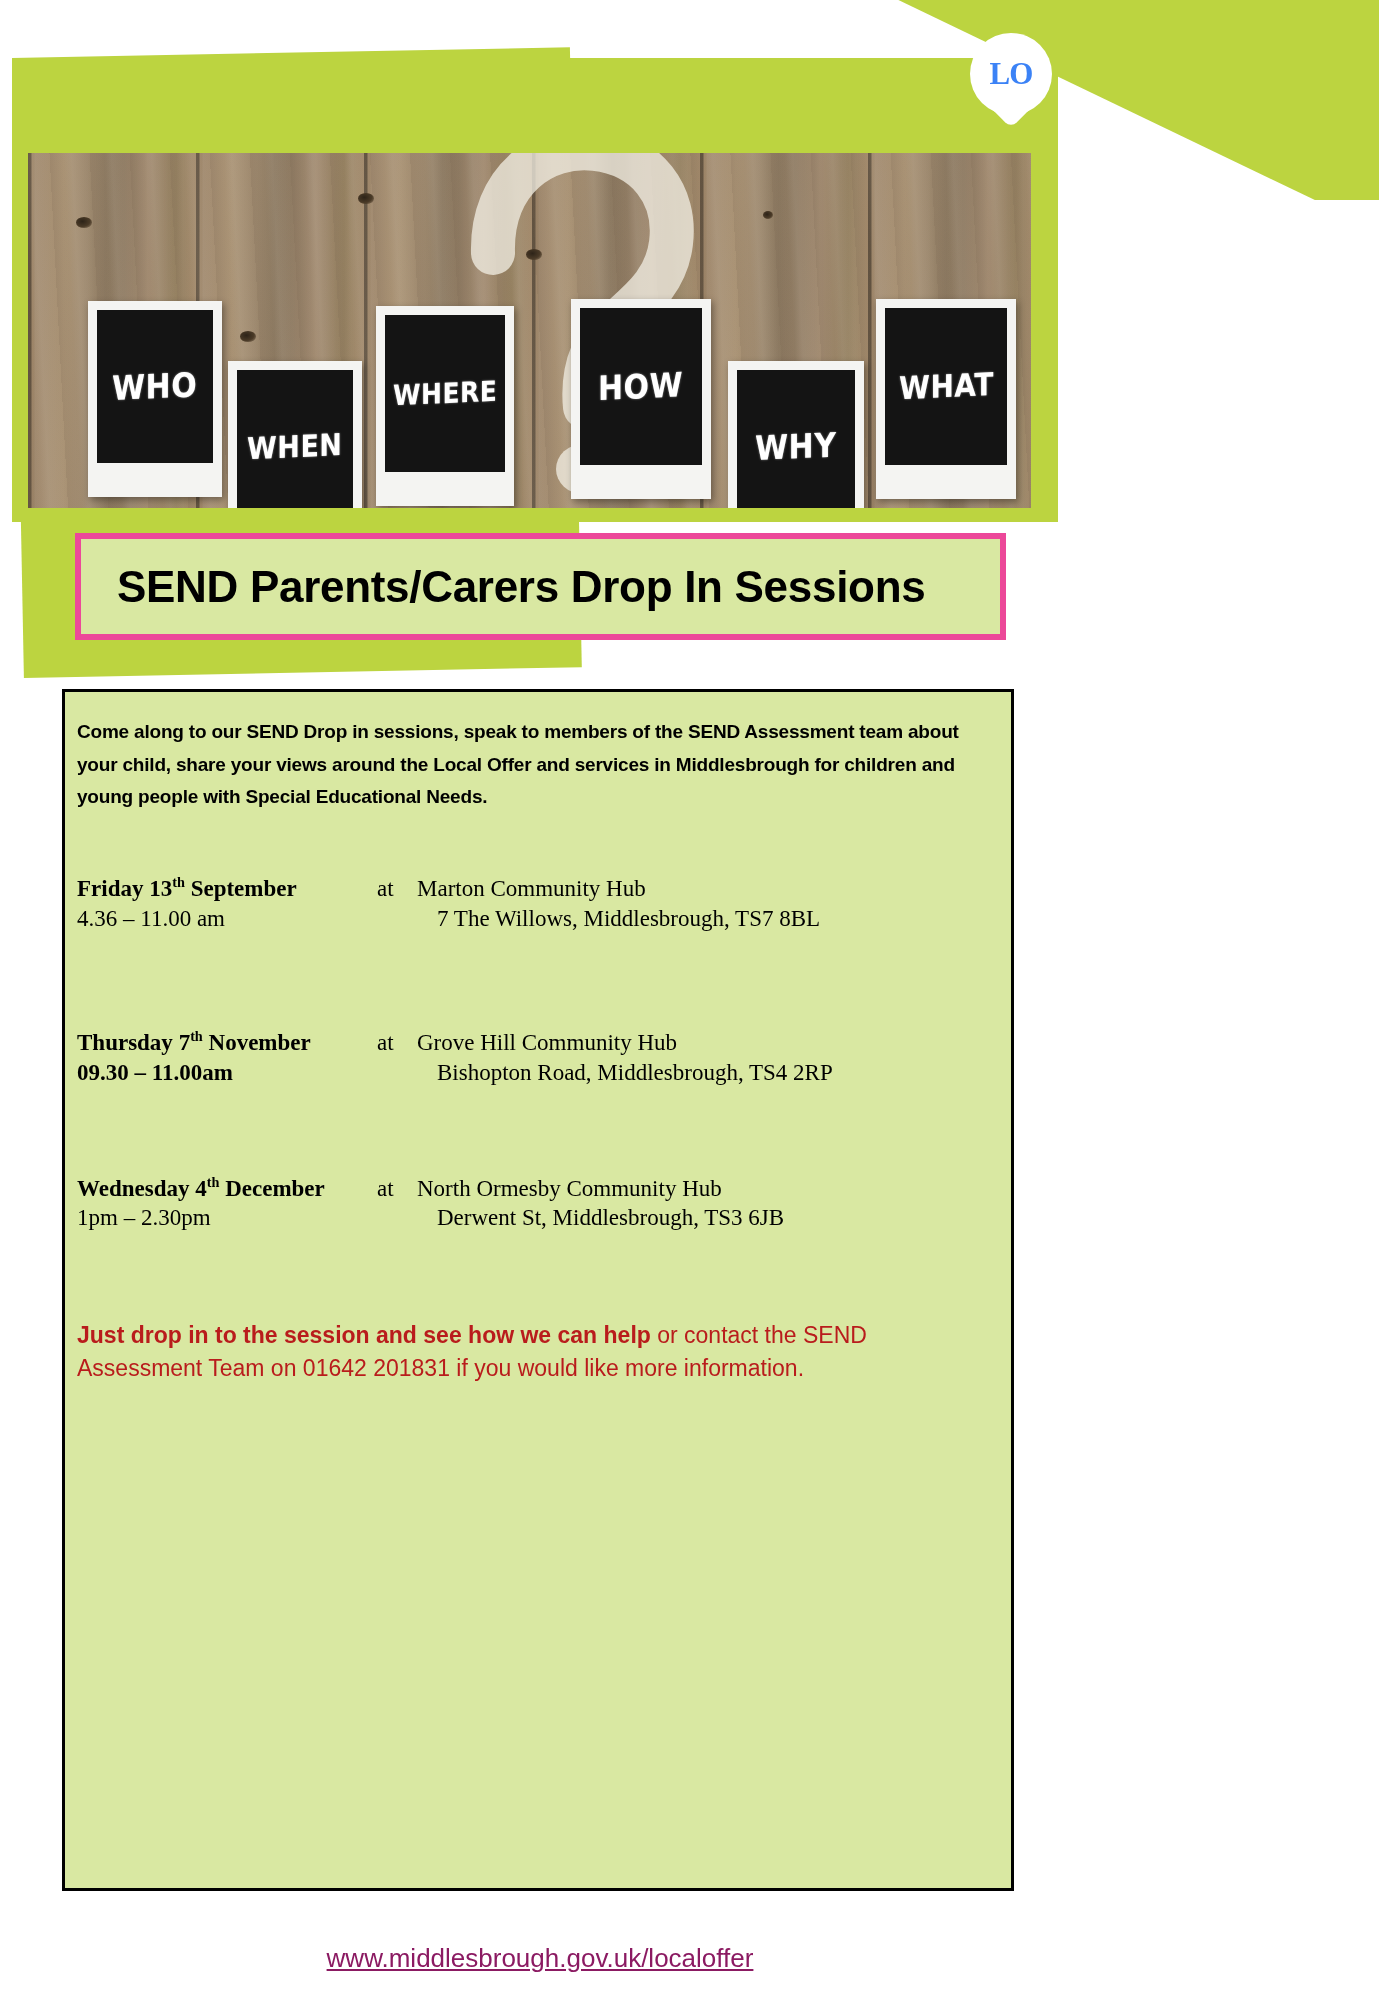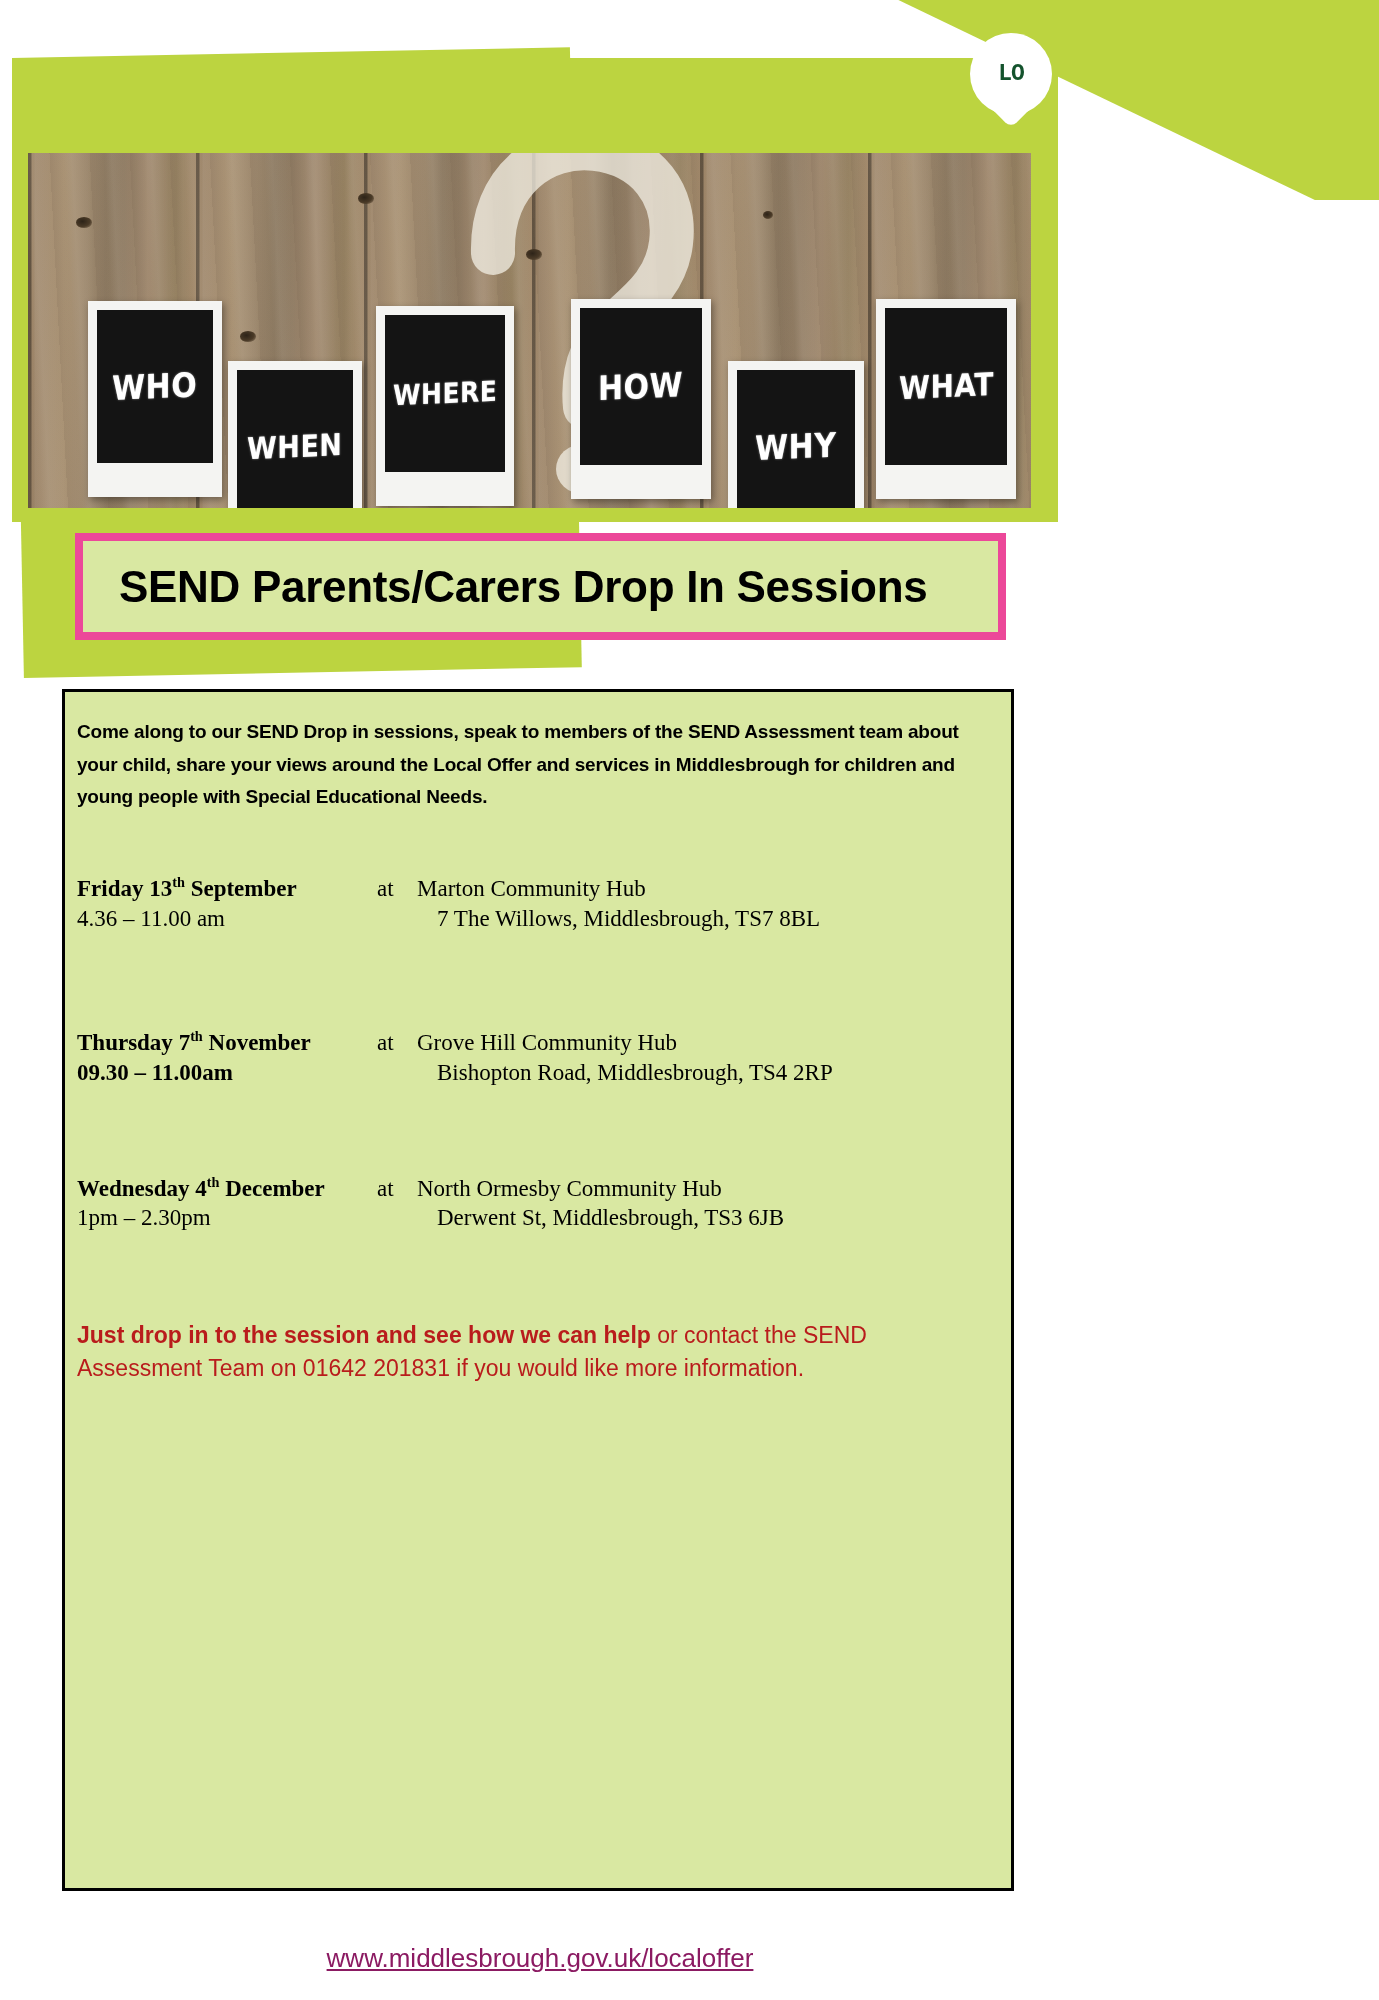--- a/index.html
+++ b/index.html
@@ -58,24 +58,24 @@
     border-radius: 0 0 8px 0;
   }
   .lo-pin .pin-text {
     position: absolute;
     top: 0; left: 0;
     width: 82px;
     height: 82px;
     display: flex;
     align-items: center;
     justify-content: center;
-    color: #14532d;
-    font-family: Liberation Mono, monospace;
+    color: #3b82f6;
+    font-family: Liberation Serif, serif;
     font-weight: bold;
-    font-size: 23px;
+    font-size: 31px;
     letter-spacing: -1px;
     z-index: 2;
   }
 
   
   .green-backdrop {
     position: absolute;
     left: 12px;
     top: 58px;
     width: 558px;
@@ -179,21 +179,21 @@
   }
 
   
   .title-box {
     position: absolute;
     left: 75px;
     top: 533px;
     width: 931px;
     height: 107px;
     background: #D9E8A2;
-    border: 8px solid #ec4899;
+    border: 6px solid #ec4899;
     z-index: 5;
     display: flex;
     align-items: center;
     box-sizing: border-box;
   }
   .title-text {
     padding-left: 36px;
     font-family: "Liberation Sans", sans-serif;
     font-weight: bold;
     font-size: 44px;

